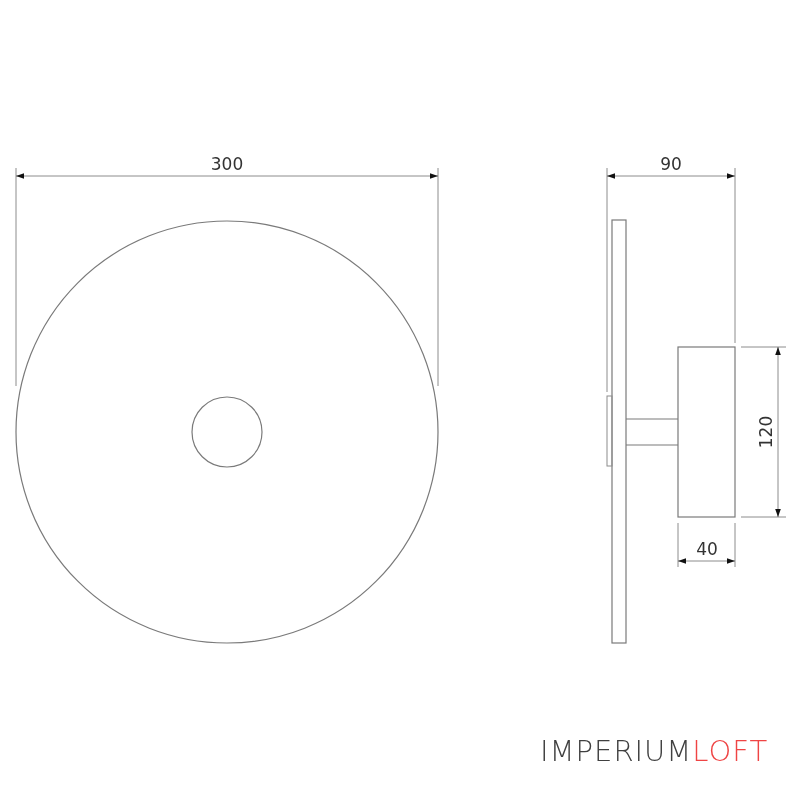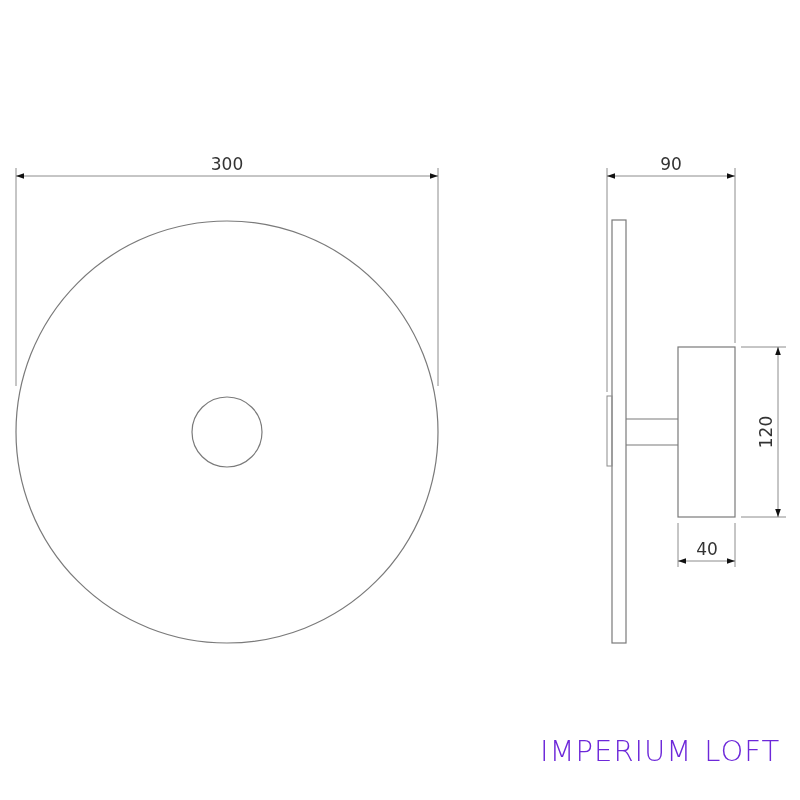--- a/index.html
+++ b/index.html
@@ -6,22 +6,22 @@
     body { width: 800px; height: 800px; position: relative; overflow: hidden; font-family: "DejaVu Sans", sans-serif; }
     svg.drawing { position: absolute; left: 0; top: 0; }
     .line { stroke: #7a7a7a; stroke-width: 1.2; fill: none; }
     .thin { stroke: #8c8c8c; stroke-width: 1; fill: none; }
     .dimtext { font-family: "DejaVu Sans", sans-serif; font-size: 17px; fill: #333333; }
     .logo {
       position: absolute; left: 540px; top: 731px; height: 40px;
       font-family: "DejaVu Sans", sans-serif; font-size: 29px; letter-spacing: 1px;
       font-weight: 300; line-height: 40px; white-space: nowrap;
     }
-    .logo .a { color: #6d28d9; }
-    .logo .b { color: #6d28d9; margin-left: 12px; }
+    .logo .a { color: #404040; }
+    .logo .b { color: #ef4444; }
   </style>
 </head>
 <body>
 
 <svg class="drawing" width="800" height="800" viewBox="0 0 800 800" xmlns="http://www.w3.org/2000/svg">
   <defs>
     <marker id="arr" viewBox="0 0 10 10" refX="10" refY="5" markerWidth="14" markerHeight="8" markerUnits="userSpaceOnUse" orient="auto-start-reverse">
       <path d="M0,1.5 L10,5 L0,8.5 z" fill="#111111"></path>
     </marker>
   </defs>

